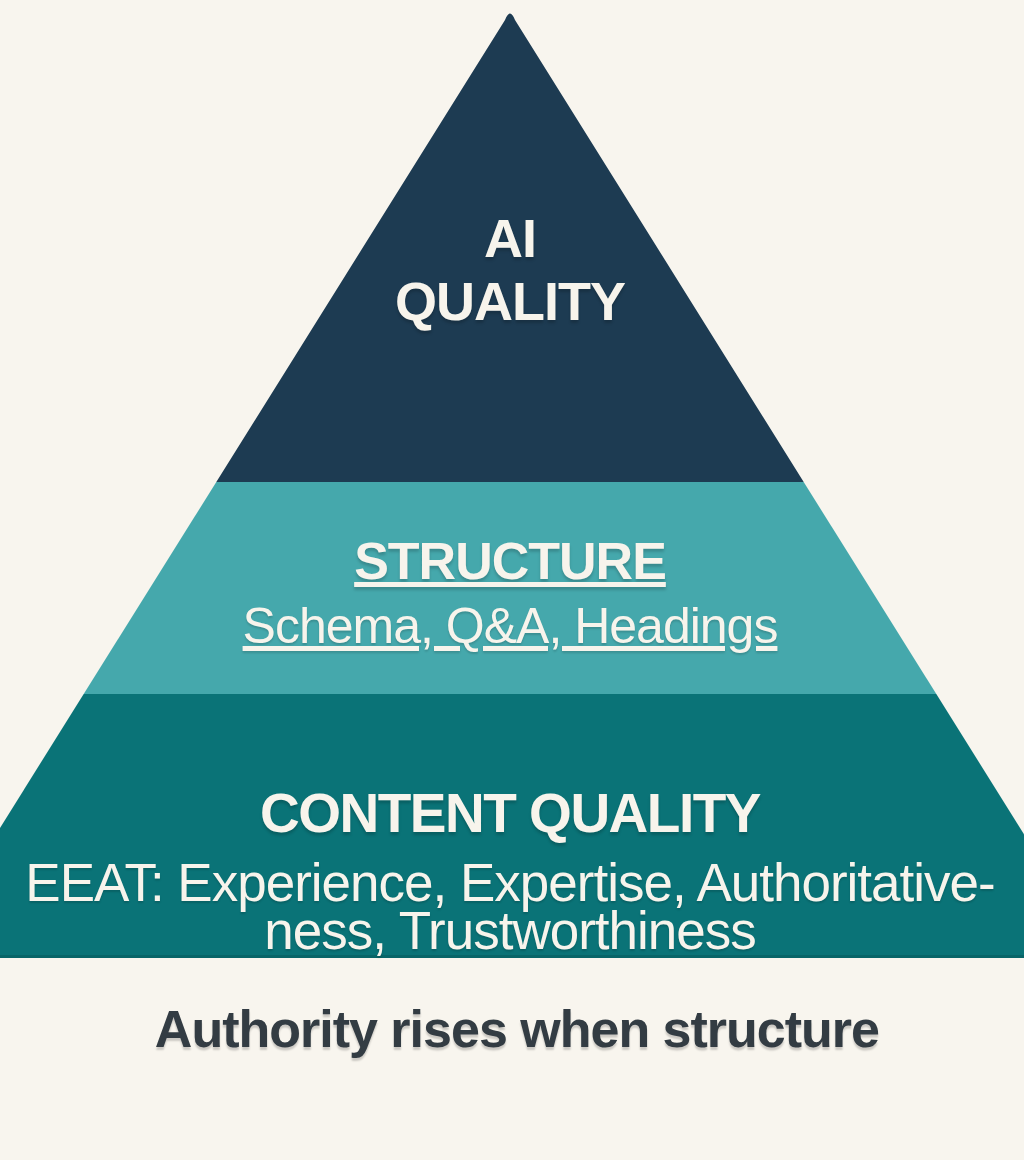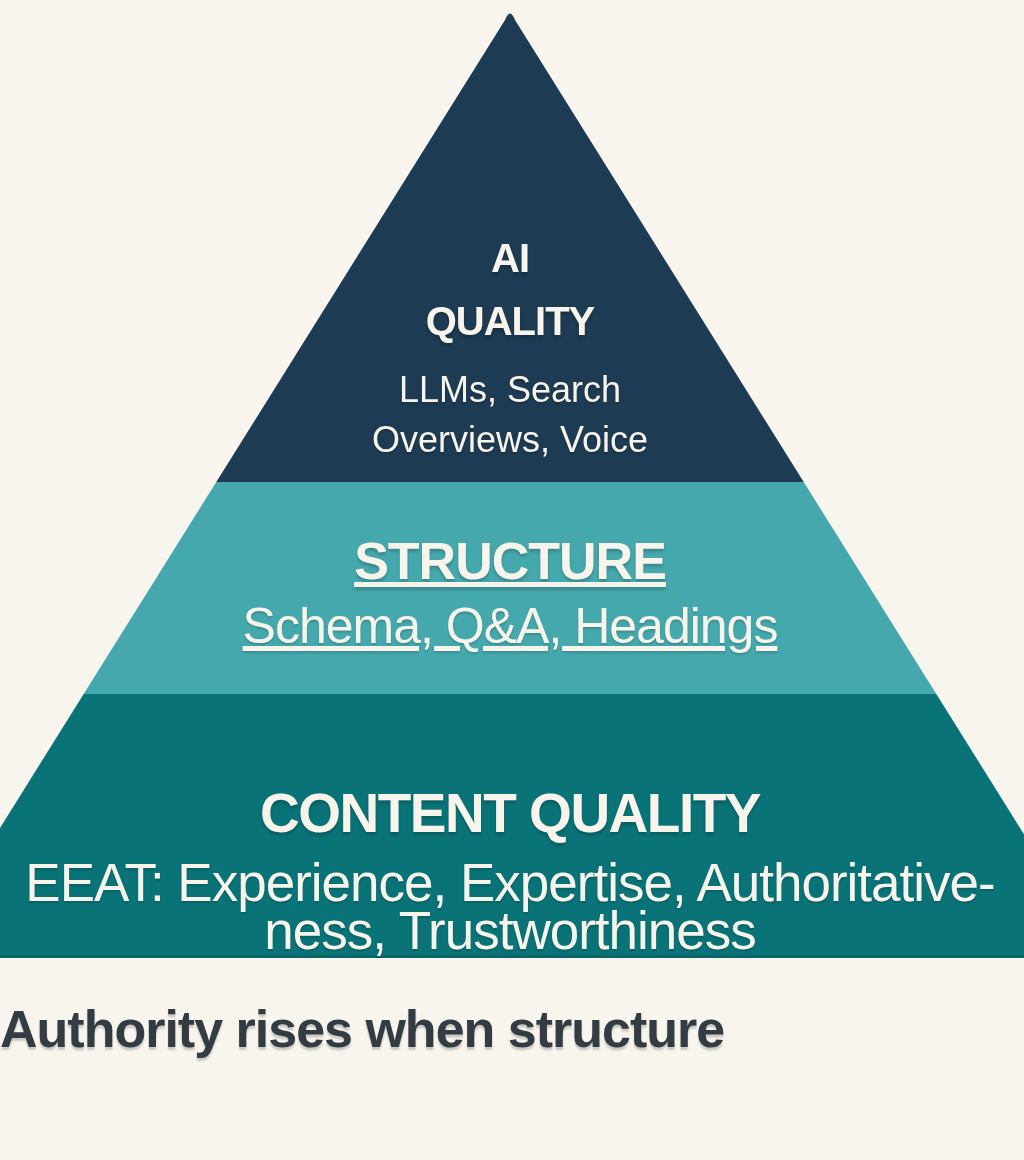--- a/index.html
+++ b/index.html
@@ -30,37 +30,37 @@
   }
   .tier-title {
     font-weight: 700;
     text-shadow: 0 3px 3px rgba(0,0,0,0.18);
   }
   .tier-subtitle {
     font-weight: 400;
     text-shadow: 0 2px 2px rgba(0,0,0,0.15);
   }
   .tier1 { top: 207px; }
-  .tier1 .tier-title    { font-size: 40px; line-height: 63px; letter-spacing: -1px; margin-top: 20px; }
+  .tier1 .tier-title    { font-size: 54px; line-height: 63px; letter-spacing: -1px; }
   .tier1 .tier-subtitle { font-size: 36px; line-height: 50px; margin-top: 12px; }
 
   .tier2 { top: 528px; text-decoration: underline; }
   .tier2 .tier-title    { font-size: 52px; line-height: 66px; letter-spacing: -1px; }
   .tier2 .tier-subtitle { font-size: 50px; line-height: 60px; margin-top: 2px; letter-spacing: -1px; }
 
   .tier3 { top: 741px; }
   .tier3 .tier-title    { font-size: 55px; line-height: 70px; letter-spacing: -1.5px; margin-top: 37px; }
   .tier3 .tier-subtitle { font-size: 53px; line-height: 48px; margin-top: 11px; letter-spacing: -1px; }
 
   .caption {
     position: absolute;
     top: 998px;
     left: 0;
     width: 879px;
-    text-align: left;
+    text-align: right;
     color: #333c43;
     font-size: 52px;
     line-height: 63px;
     font-weight: 700;
     letter-spacing: -1px;
     text-shadow: 0 3px 2px rgba(0,0,0,0.18);
   }
 </style>
 </head>
 <body>
@@ -76,24 +76,20 @@
     <path d="M 83.7 694 L 936.3 694 L 1101.3 958 L -81.3 958 Z" fill="#0a7377"></path>
 
     <rect x="0" y="955" width="1024" height="3" fill="rgba(0,0,0,0.12)"></rect>
   </svg>
 
   <div class="tier-label tier1">
     <div class="tier-title">
       <div>AI</div>
       <div>QUALITY</div>
     </div>
-    <div class="tier-subtitle">
-      <div>LLMs, Search</div>
-      <div>Overviews, Voice</div>
-    </div>
   </div>
 
   <div class="tier-label tier2">
     <div class="tier-title">
       <div>STRUCTURE</div>
     </div>
     <div class="tier-subtitle">
       <div>Schema, Q&amp;A, Headings</div>
     </div>
   </div>

